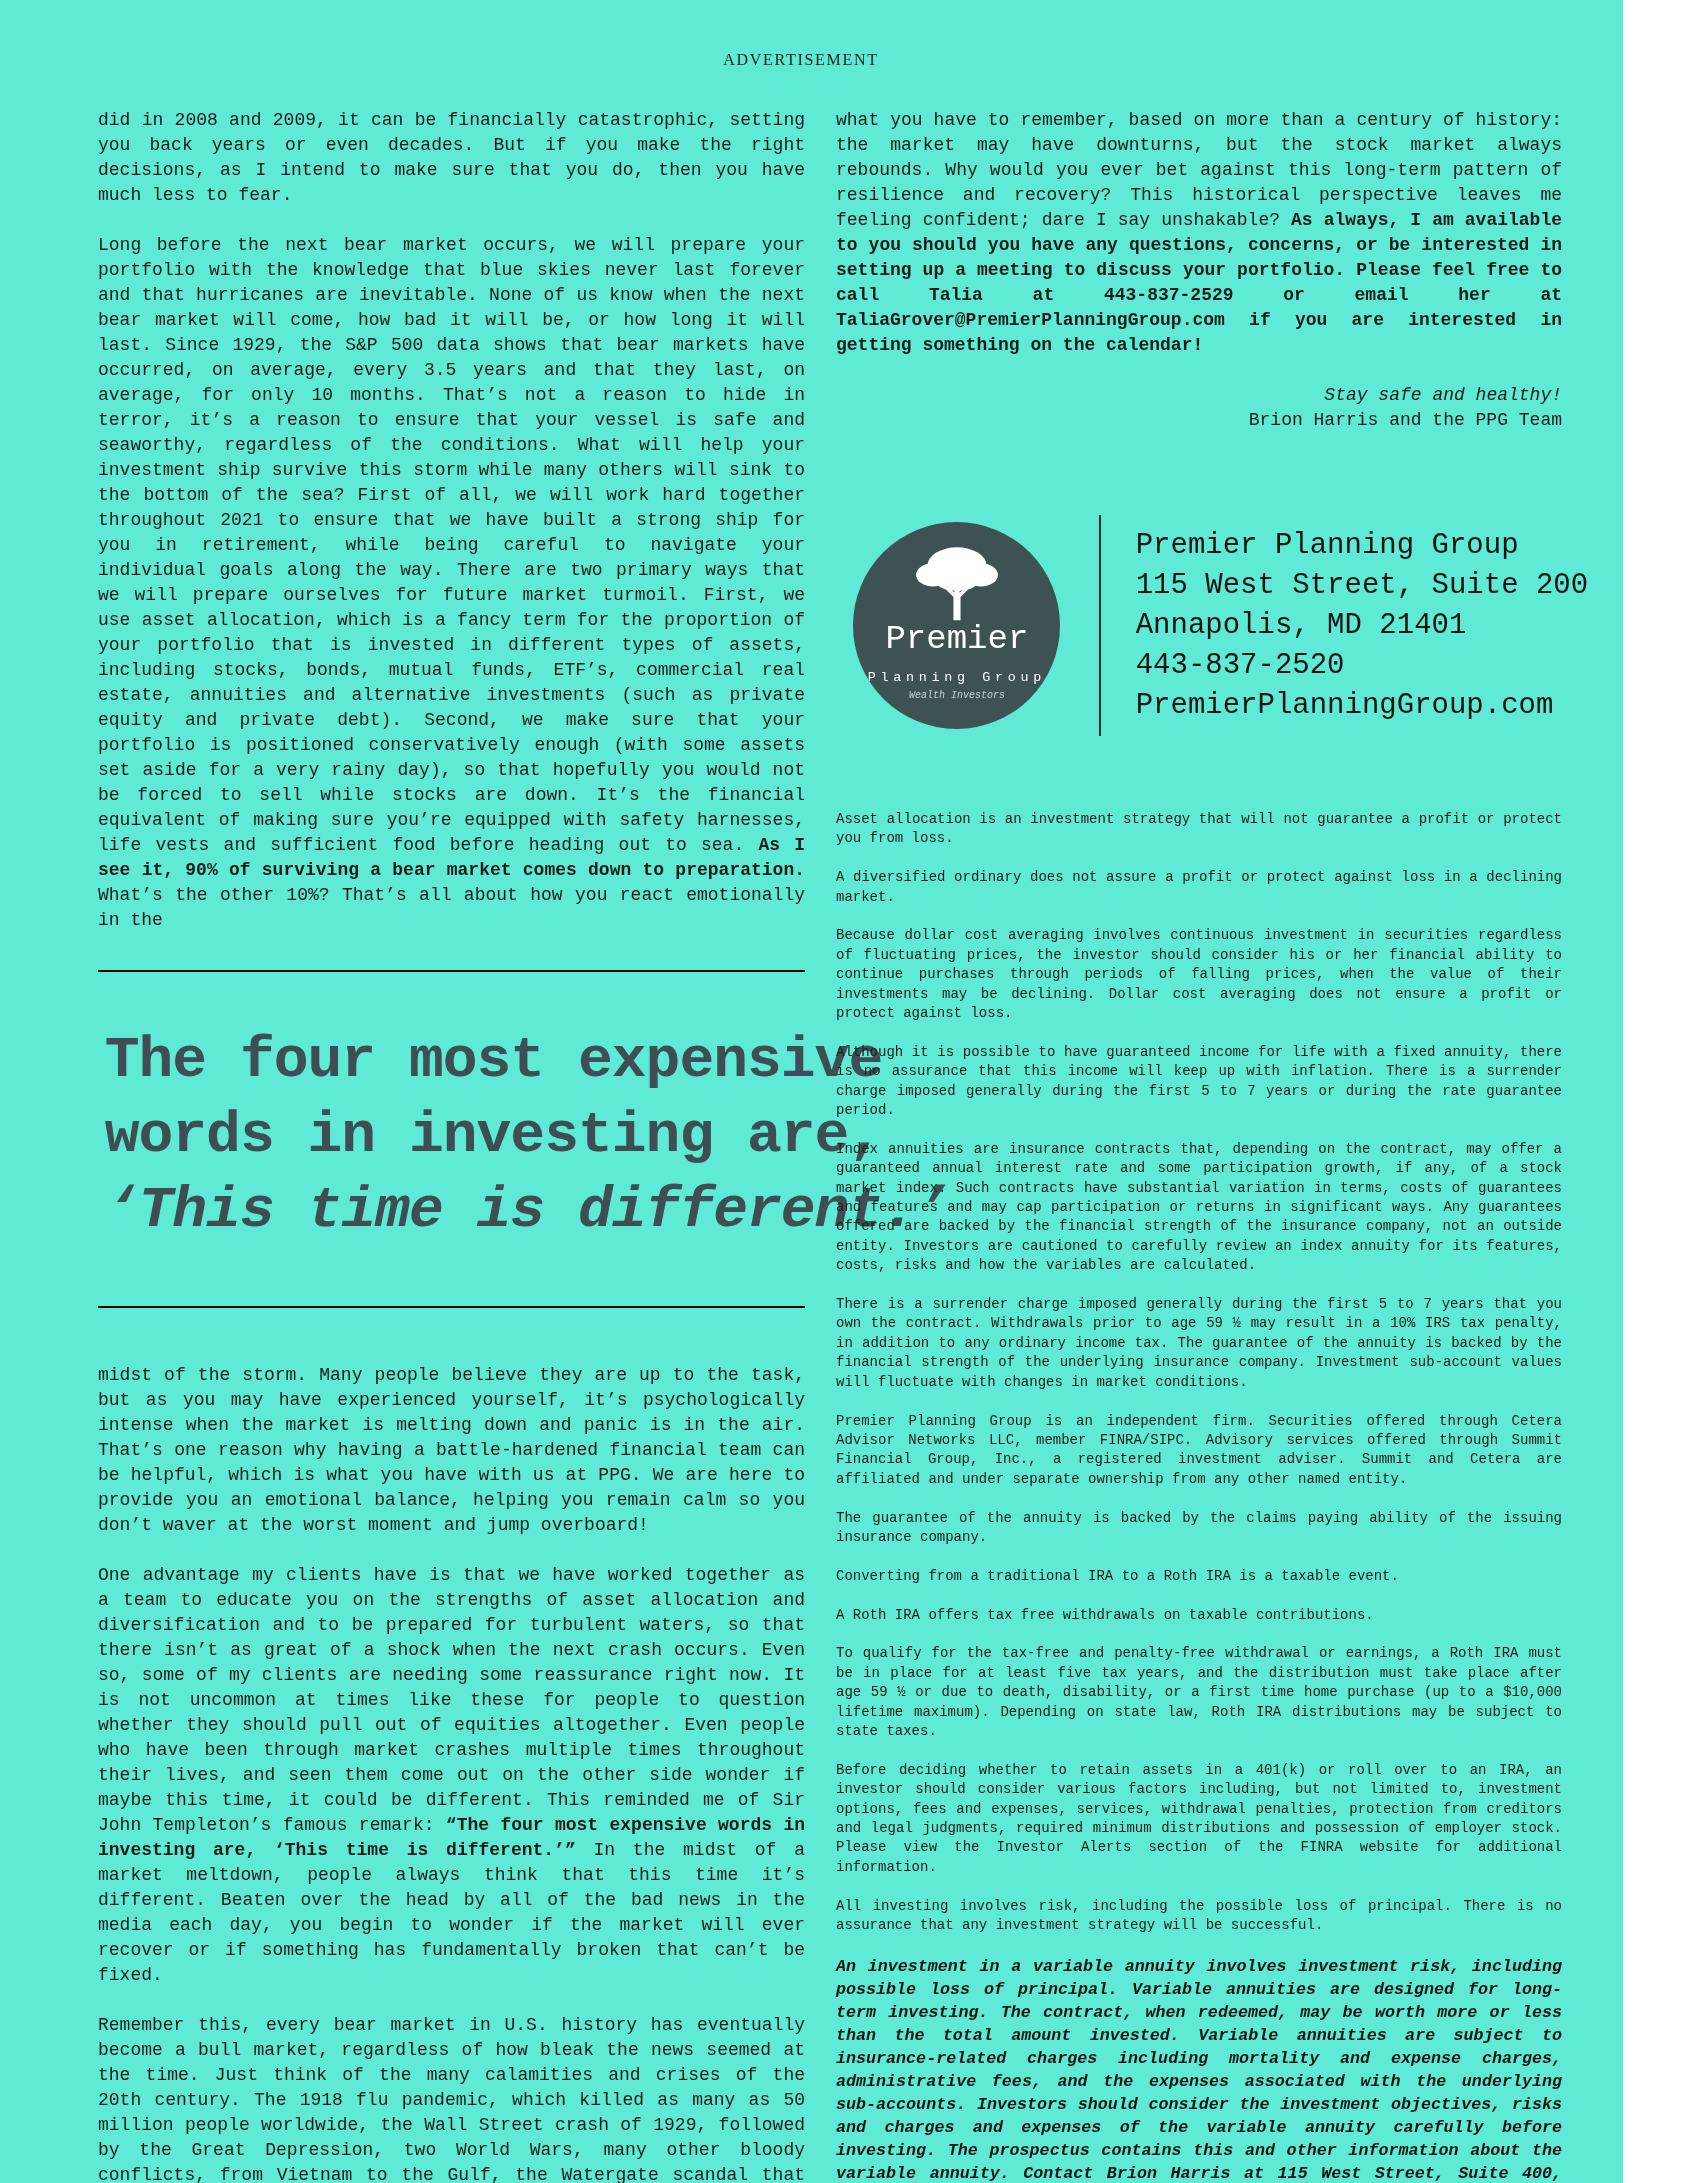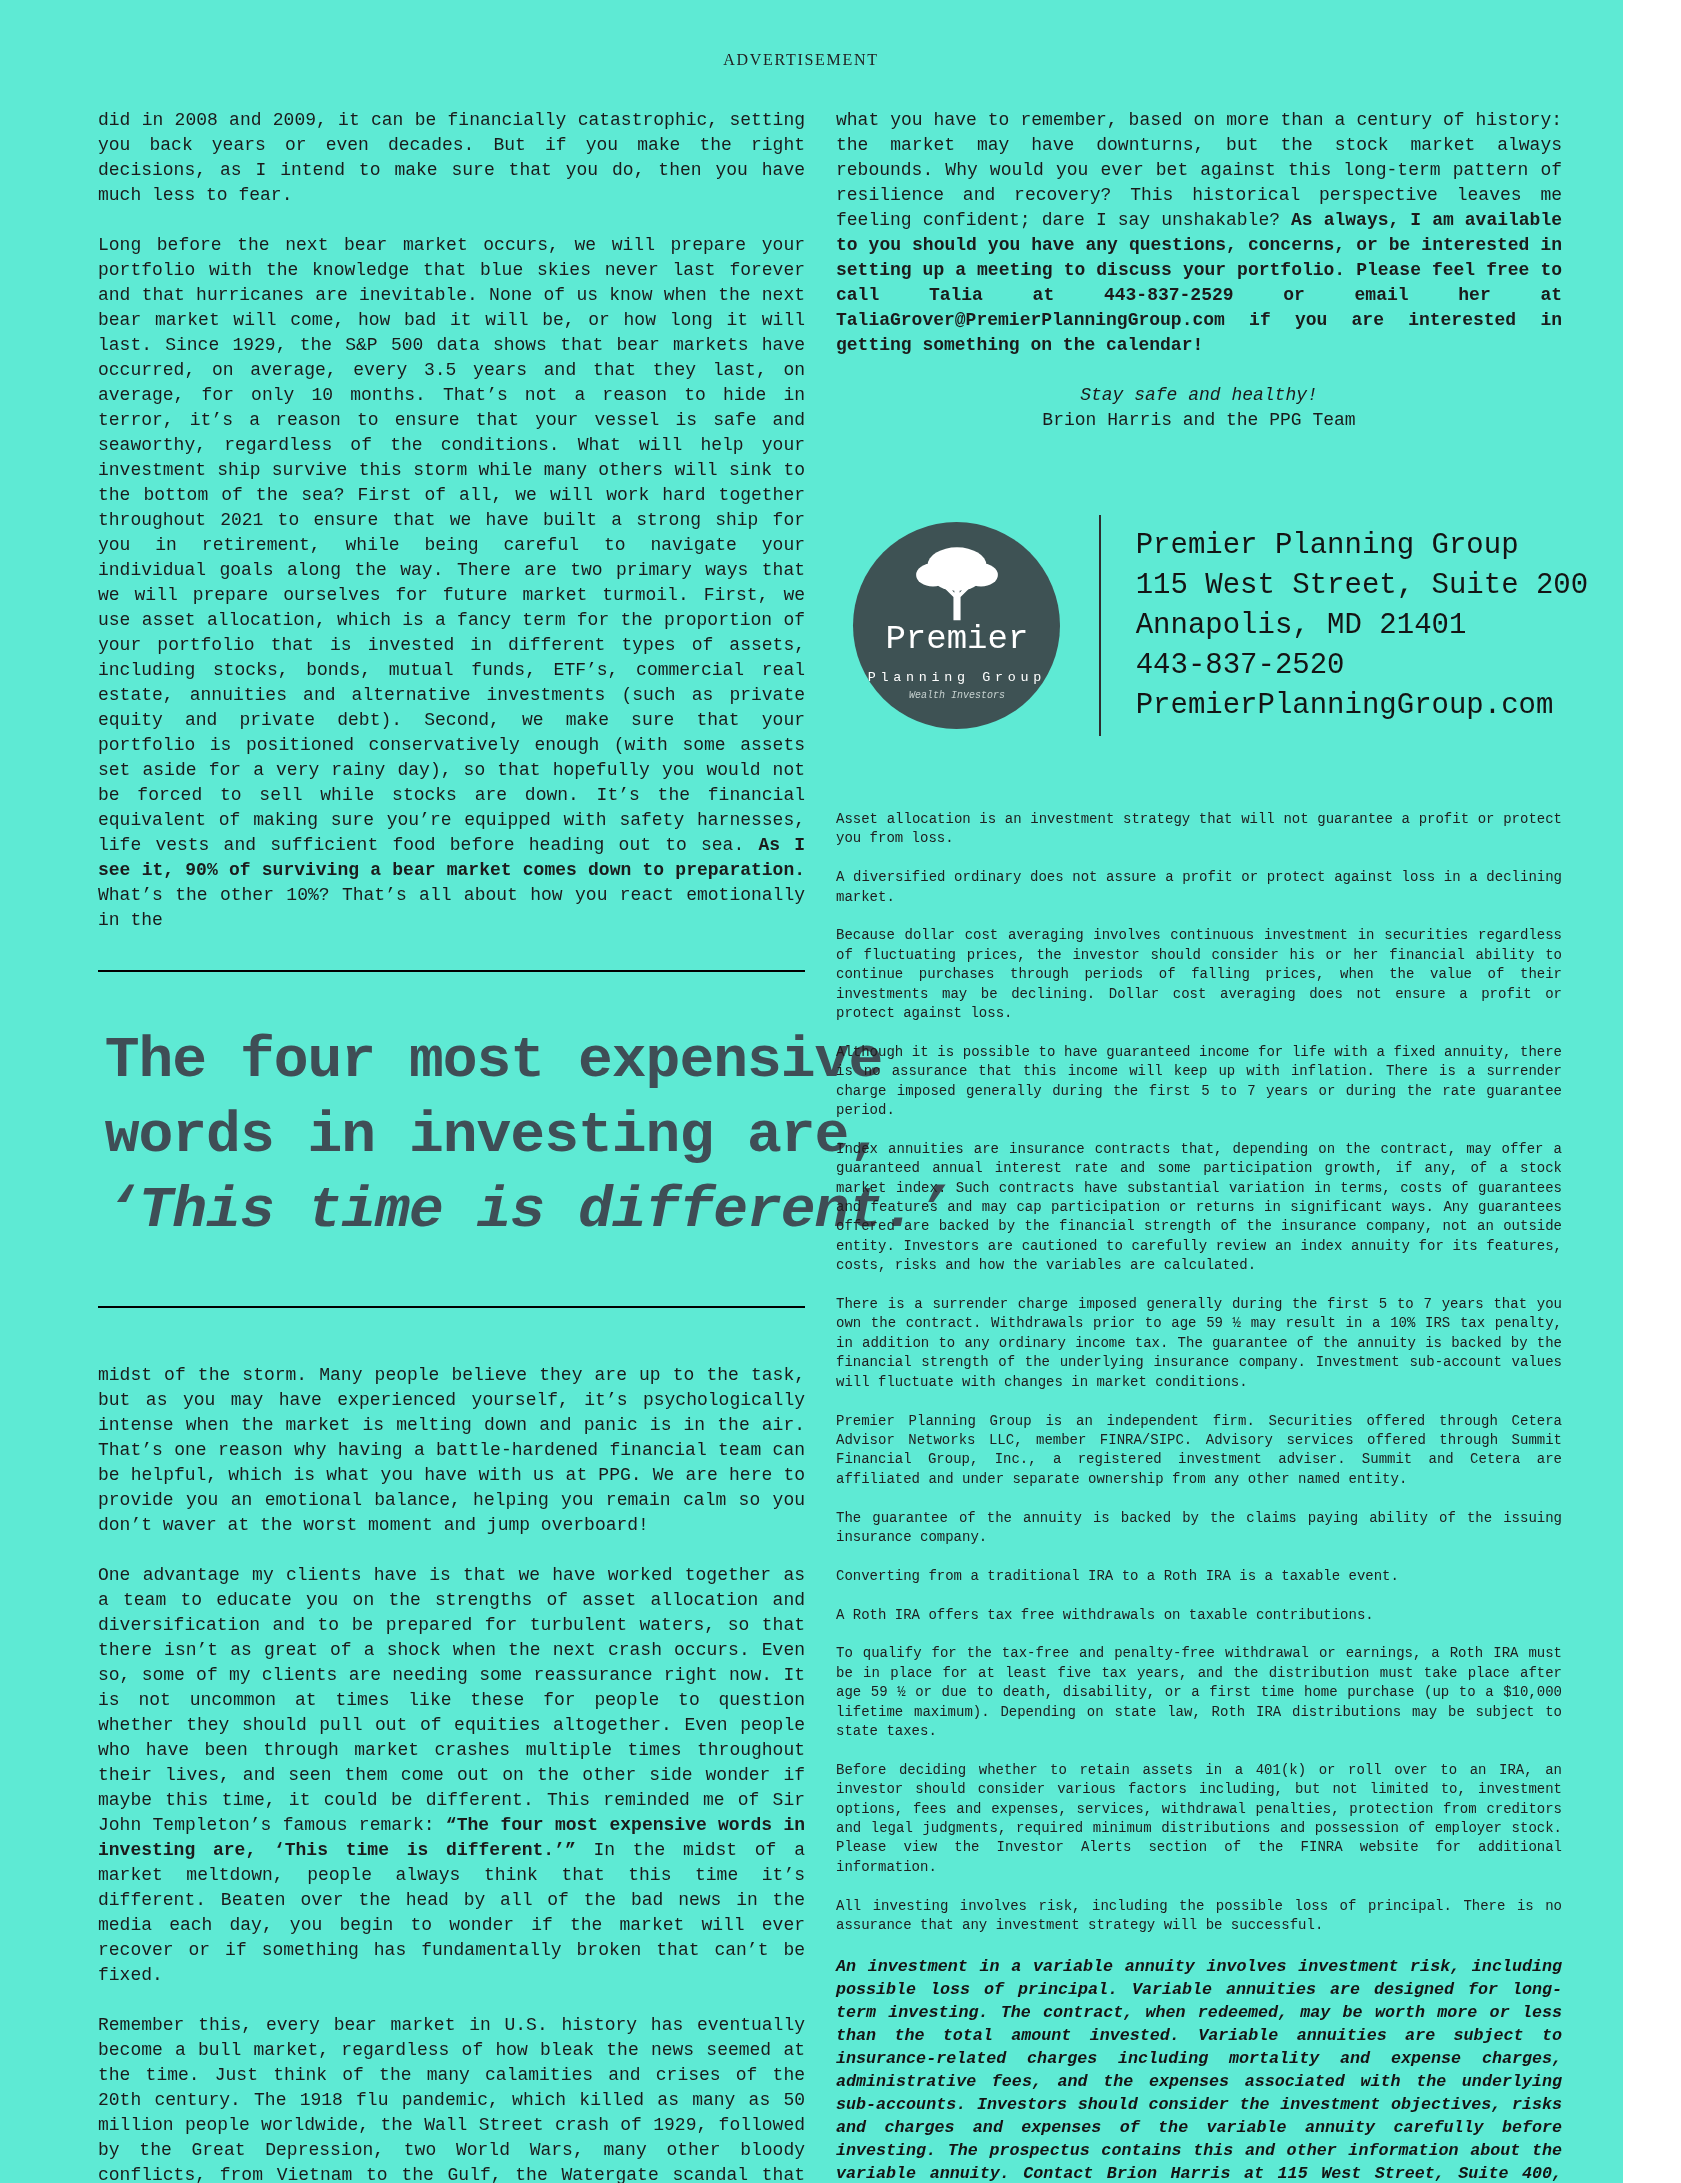--- a/index.html
+++ b/index.html
@@ -51,21 +51,21 @@
     font-size: 58px;
     line-height: 75px;
     font-weight: bold;
     letter-spacing: -1px;
     color: #3f4e56;
     text-align: center;
     white-space: nowrap;
   }
   .quote-line.q-italic { font-style: italic; }
   .after-quote { margin-top: 55px; }
-  .signoff { margin-bottom: 0; text-align: center; }
+  .signoff { margin-bottom: 0; text-align: right; }
   .signoff .line { display: block; }
   .signoff .it { font-style: italic; }
   .logo-row {
     display: flex;
     align-items: center;
     margin: 82px 0 0 17.4px;
   }
   .logo-circle {
     width: 207px; height: 207px;
     border-radius: 50%;

